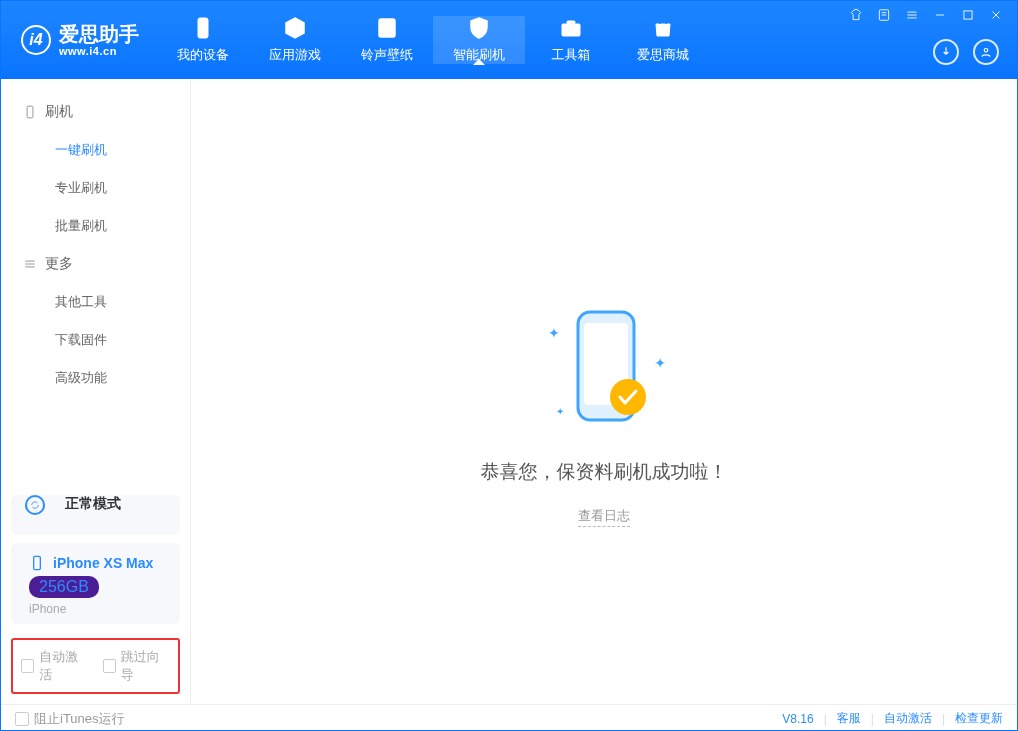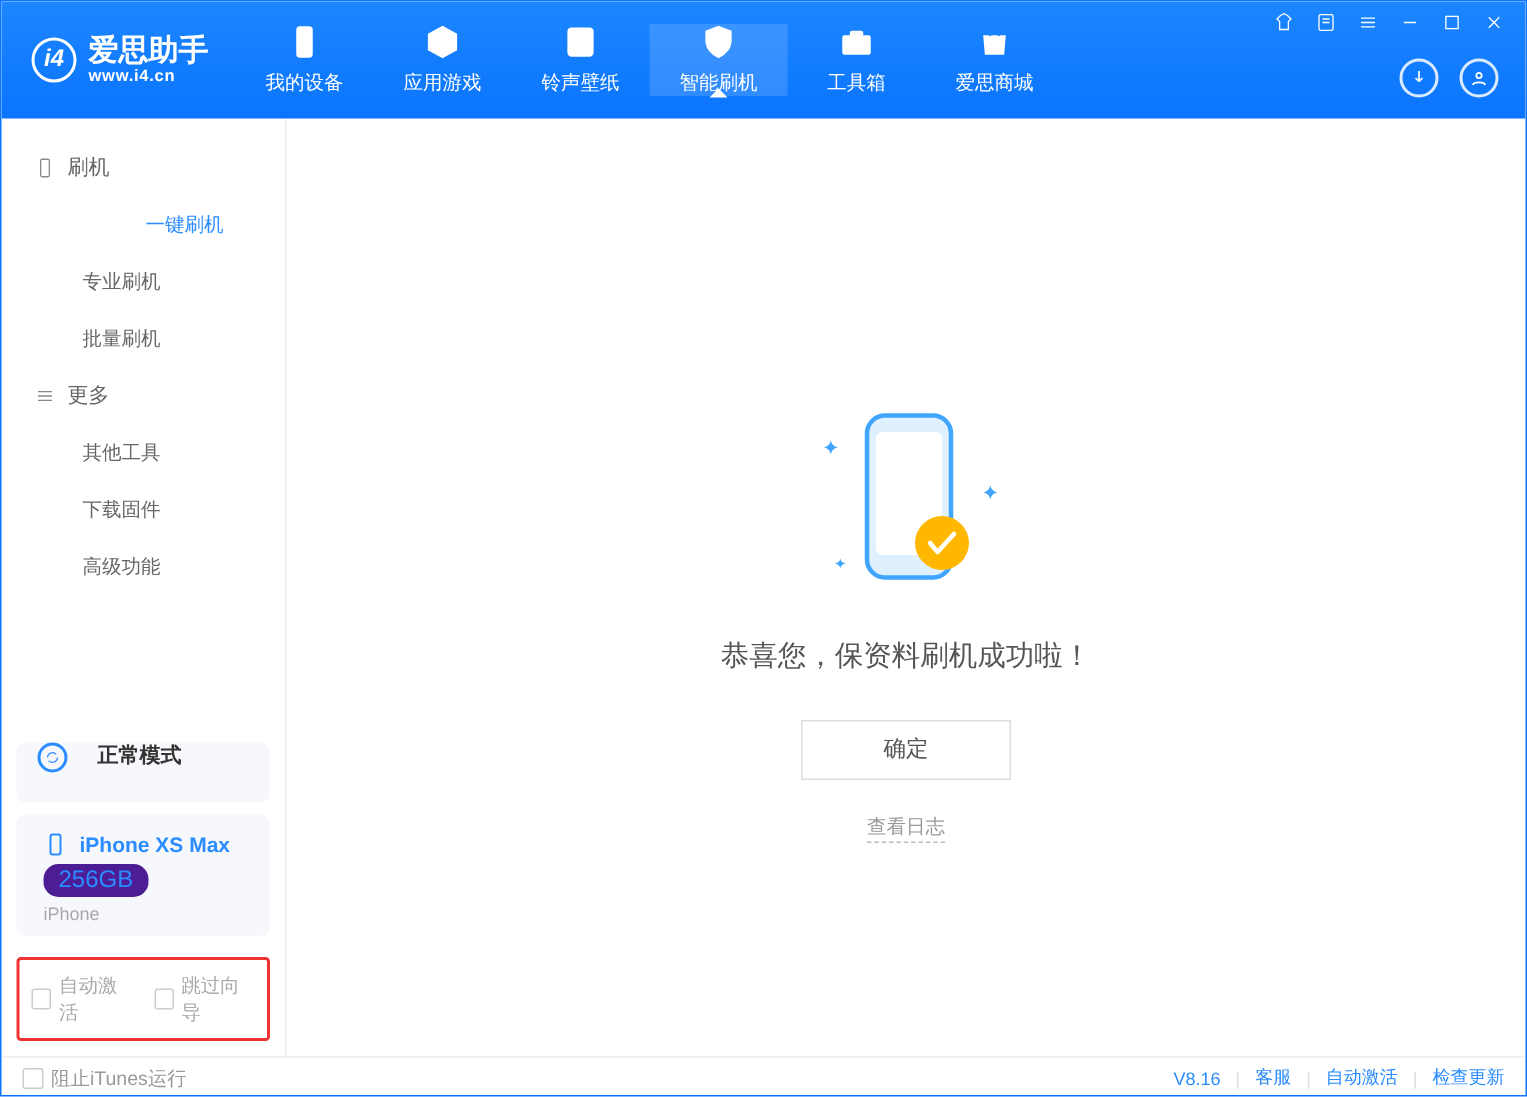--- a/index.html
+++ b/index.html
@@ -103,21 +103,21 @@
   color: #666;
   font-size: 14px;
 }
 .side-section-title svg { width: 14px; height: 14px; }
 .side-item {
   padding: 10px 20px 10px 54px;
   font-size: 13px;
   color: #666;
   cursor: pointer;
 }
-.side-item.active { color: #2a8cff; margin-left: 42px; }
+.side-item.active { color: #2a8cff; }
 
 .device-block {
   padding: 12px 18px 8px 18px;
   background: #f6f8fc;
   margin: 0 10px 8px 10px;
   border-radius: 6px;
 }
 .device-block.single { display: flex; align-items: flex-start; gap: 20px; height: 40px; padding: 0 14px; }
 .device-mode { color: #333; font-size: 14px; font-weight: 600; }
 .device-icon { width: 20px; height: 20px; border-radius: 50%; border: 2px solid #2a8cff; display: flex; align-items: center; justify-content: center; }
@@ -377,21 +377,20 @@
         <rect x="44" y="15" width="56" height="108" rx="12" fill="#dff0ff" stroke="#3fa5ff" stroke-width="3"></rect>
         <rect x="50" y="26" width="44" height="82" rx="4" fill="#fff"></rect>
         <circle cx="94" cy="100" r="18" fill="#ffb700"></circle>
         <path d="M86 100l5 6 11-12" stroke="#fff" stroke-width="3" fill="none" stroke-linecap="round" stroke-linejoin="round"></path>
       </svg>
       <span class="sparkle" style="top:28px;left:14px;">✦</span>
       <span class="sparkle" style="top:58px;right:8px;">✦</span>
       <span class="sparkle" style="bottom:20px;left:22px;font-size:10px;">✦</span>
     </div>
     <div class="msg">恭喜您，保资料刷机成功啦！</div>
-    <button class="primary-btn">确定</button>
     <a class="link">查看日志</a>
   </div>
 </div>
 
 <div class="footer">
   <div class="left">
     <label class="chk" style="color:#999;">
       <span class="box"></span>
       <span>阻止iTunes运行</span>
     </label>

